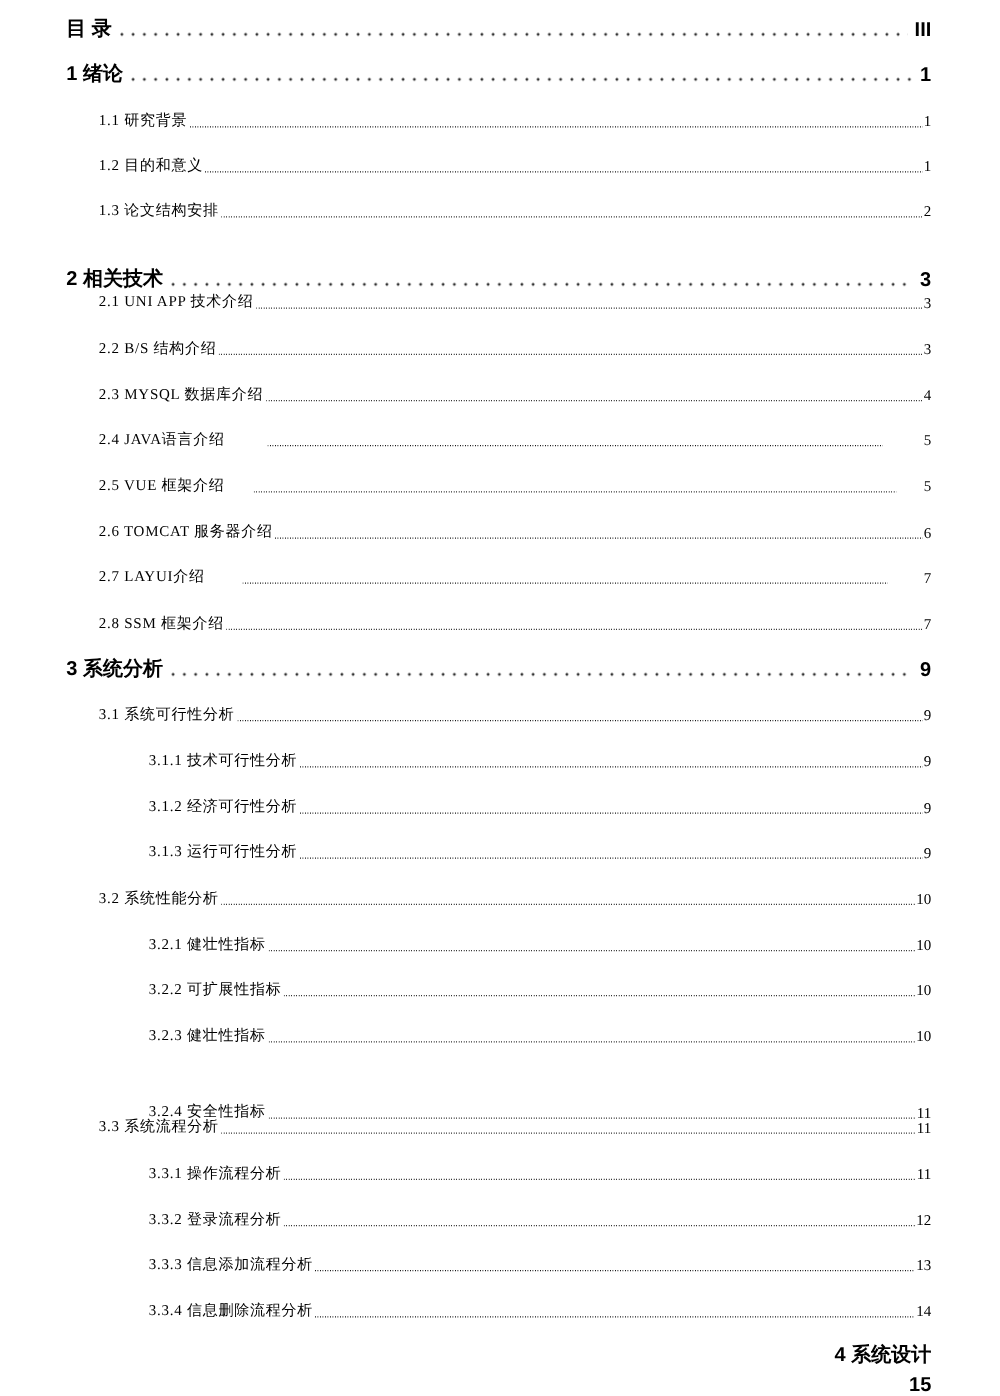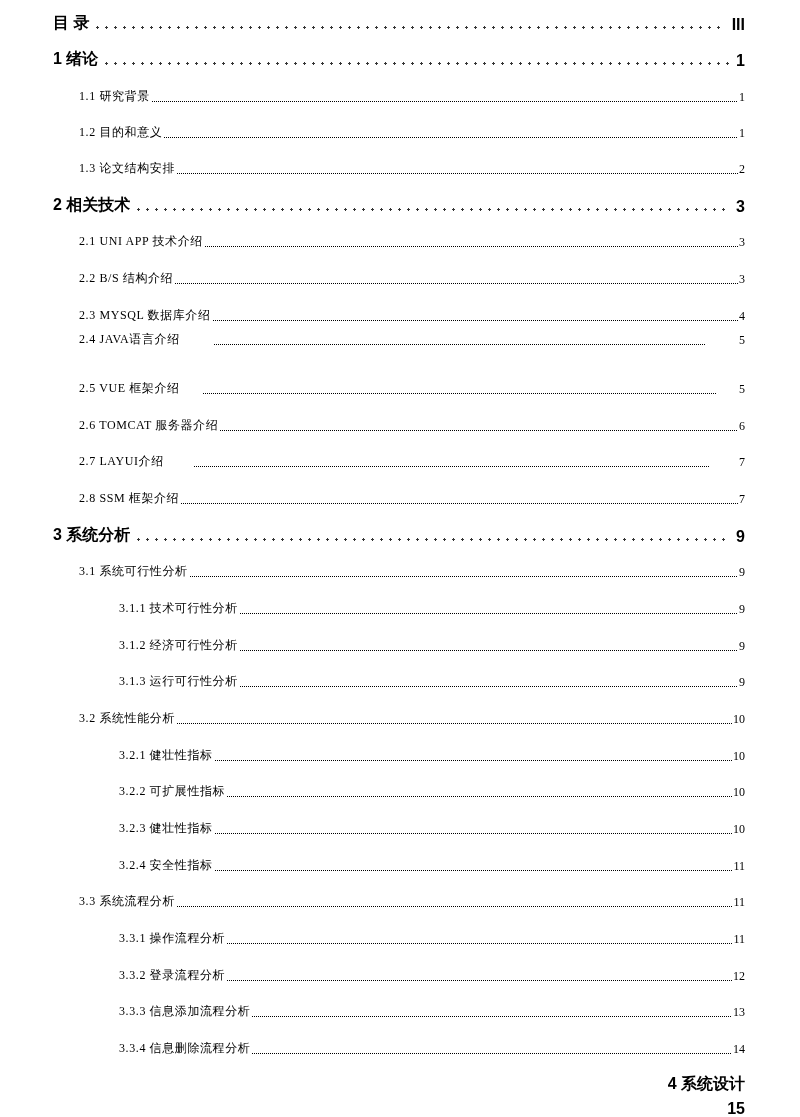--- a/index.html
+++ b/index.html
@@ -48,41 +48,41 @@
       <div class="row lvl1" style="top: 125px;">
         <span class="label">1.2  目的和意义</span>
         <span class="leader"></span>
         <span class="page">1</span>
       </div>
       <div class="row lvl1" style="top: 161px;">
         <span class="label">1.3  论文结构安排</span>
         <span class="leader"></span>
         <span class="page">2</span>
       </div>
-      <div class="row lvl0" style="top: 194px;">
+      <div class="row lvl0" style="top: 212px;">
         <span class="label">2  相关技术</span>
         <span class="leader"></span>
         <span class="page">3</span>
       </div>
       <div class="row lvl1" style="top: 234px;">
         <span class="label">2.1 UNI APP 技术介绍</span>
         <span class="leader"></span>
         <span class="page">3</span>
       </div>
       <div class="row lvl1" style="top: 271px;">
         <span class="label">2.2 B/S 结构介绍</span>
         <span class="leader"></span>
         <span class="page">3</span>
       </div>
       <div class="row lvl1" style="top: 308px;">
         <span class="label">2.3 MYSQL 数据库介绍</span>
         <span class="leader"></span>
         <span class="page">4</span>
       </div>
-      <div class="row lvl1" style="top: 332px; gap: 32px;">
+      <div class="row lvl1" style="top: 344px; gap: 32px;">
         <span class="label">2.4 JAVA语言介绍</span>
         <span class="leader"></span>
         <span class="page">5</span>
       </div>
       <div class="row lvl1" style="top: 381px; gap: 21px;">
         <span class="label">2.5 VUE 框架介绍</span>
         <span class="leader"></span>
         <span class="page">5</span>
       </div>
       <div class="row lvl1" style="top: 418px;">
@@ -138,21 +138,21 @@
       <div class="row lvl2" style="top: 784px;">
         <span class="label">3.2.2  可扩展性指标</span>
         <span class="leader"></span>
         <span class="page">10</span>
       </div>
       <div class="row lvl2" style="top: 821px;">
         <span class="label">3.2.3  健壮性指标</span>
         <span class="leader"></span>
         <span class="page">10</span>
       </div>
-      <div class="row lvl2" style="top: 858px; justify-content: space-between;">
+      <div class="row lvl2" style="top: 882px; justify-content: space-between;">
         <span class="label">3.2.4  安全性指标</span>
         <span class="leader"></span>
         <span class="page">11</span>
       </div>
       <div class="row lvl1" style="top: 894px;">
         <span class="label">3.3  系统流程分析</span>
         <span class="leader"></span>
         <span class="page">11</span>
       </div>
       <div class="row lvl2" style="top: 931px;">

